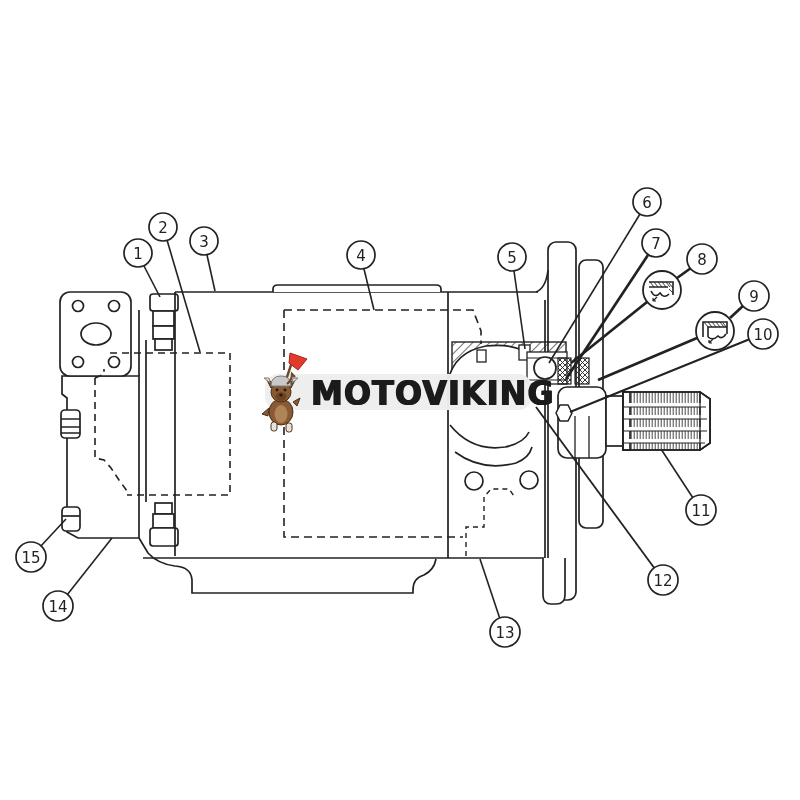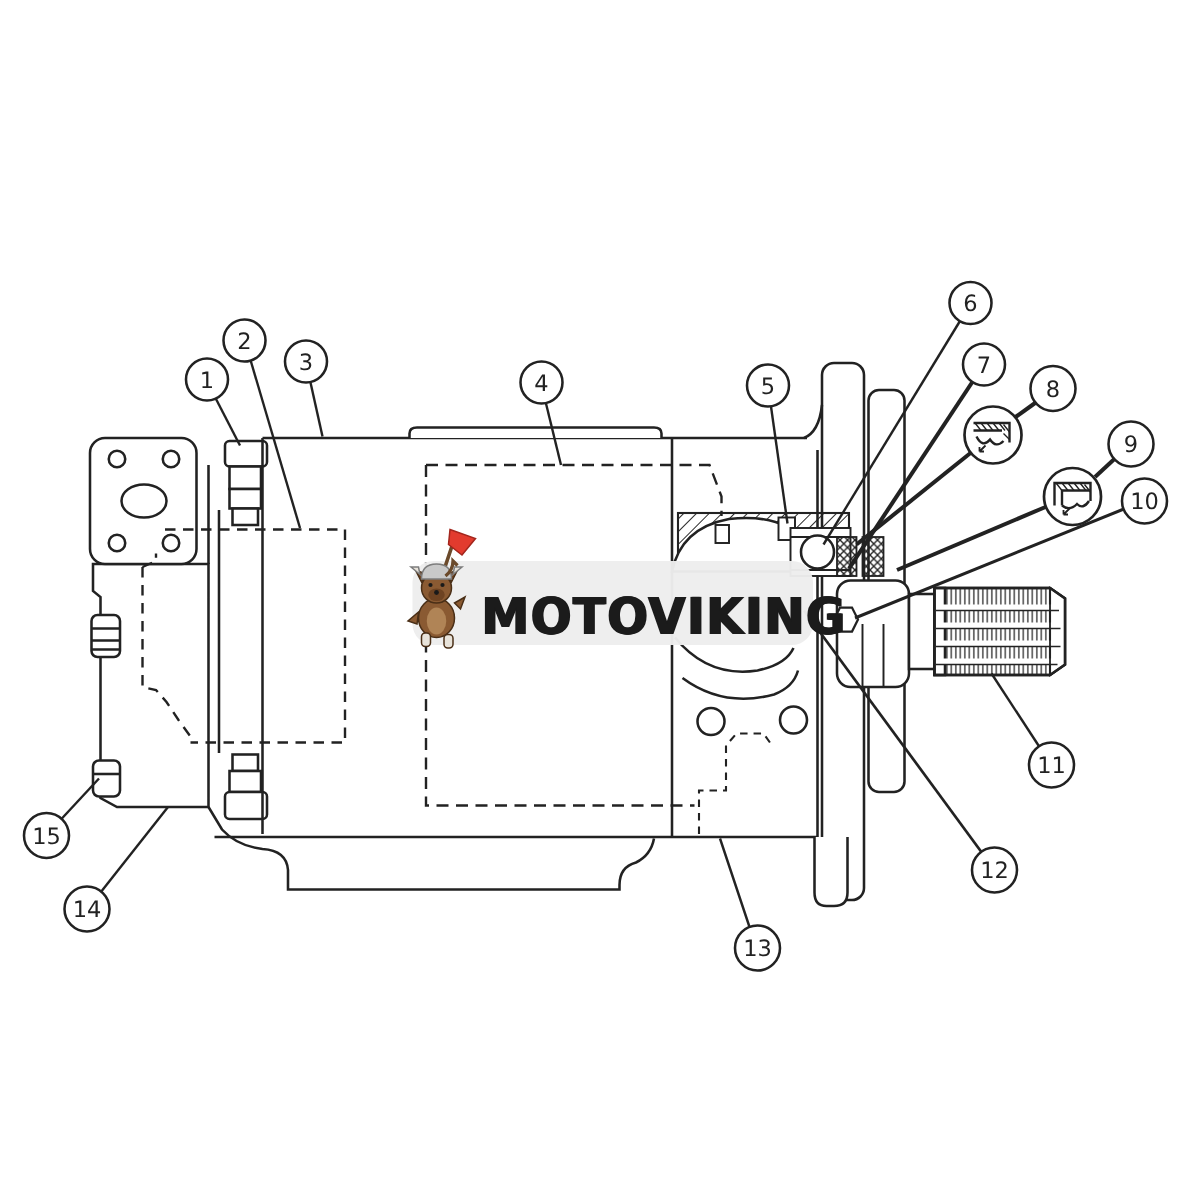--- a/index.html
+++ b/index.html
@@ -1,22 +1,22 @@
 <!DOCTYPE html>
 <html><head>
 <meta charset="utf-8">
 <style>
   html,body{margin:0;padding:0;background:#fff;}
   .stage{position:relative;width:800px;height:800px;background:#fff;overflow:hidden;
          font-family:"DejaVu Sans","Liberation Sans",sans-serif;}
   svg text.callout-num{font-family:"DejaVu Sans","Liberation Sans",sans-serif;
          font-size:15px;fill:#222;text-anchor:middle;}
-  .watermark{position:absolute;left:265px;top:374px;width:267px;height:56px;
+  .watermark{position:absolute;left:265px;top:374px;width:267px;height:36px;
          background:rgba(237,237,237,0.97);border-radius:14px;display:flex;
-         align-items:flex-end;z-index:5;margin-left:10px;}
+         align-items:flex-start;z-index:5;}
   .wm-logo{position:absolute;left:-6px;top:-24px;width:56px;height:84px;}
   .wm-text{flex:1;padding-left:46px;text-align:center;font-weight:900;
          font-size:32px;letter-spacing:1px;color:#1b1b1b;
          text-shadow:0.7px 0 0 currentColor,-0.7px 0 0 currentColor;
          transform:scaleY(1.06);white-space:nowrap;}
 </style>
 </head>
 <body>
 
 <div class="stage">

